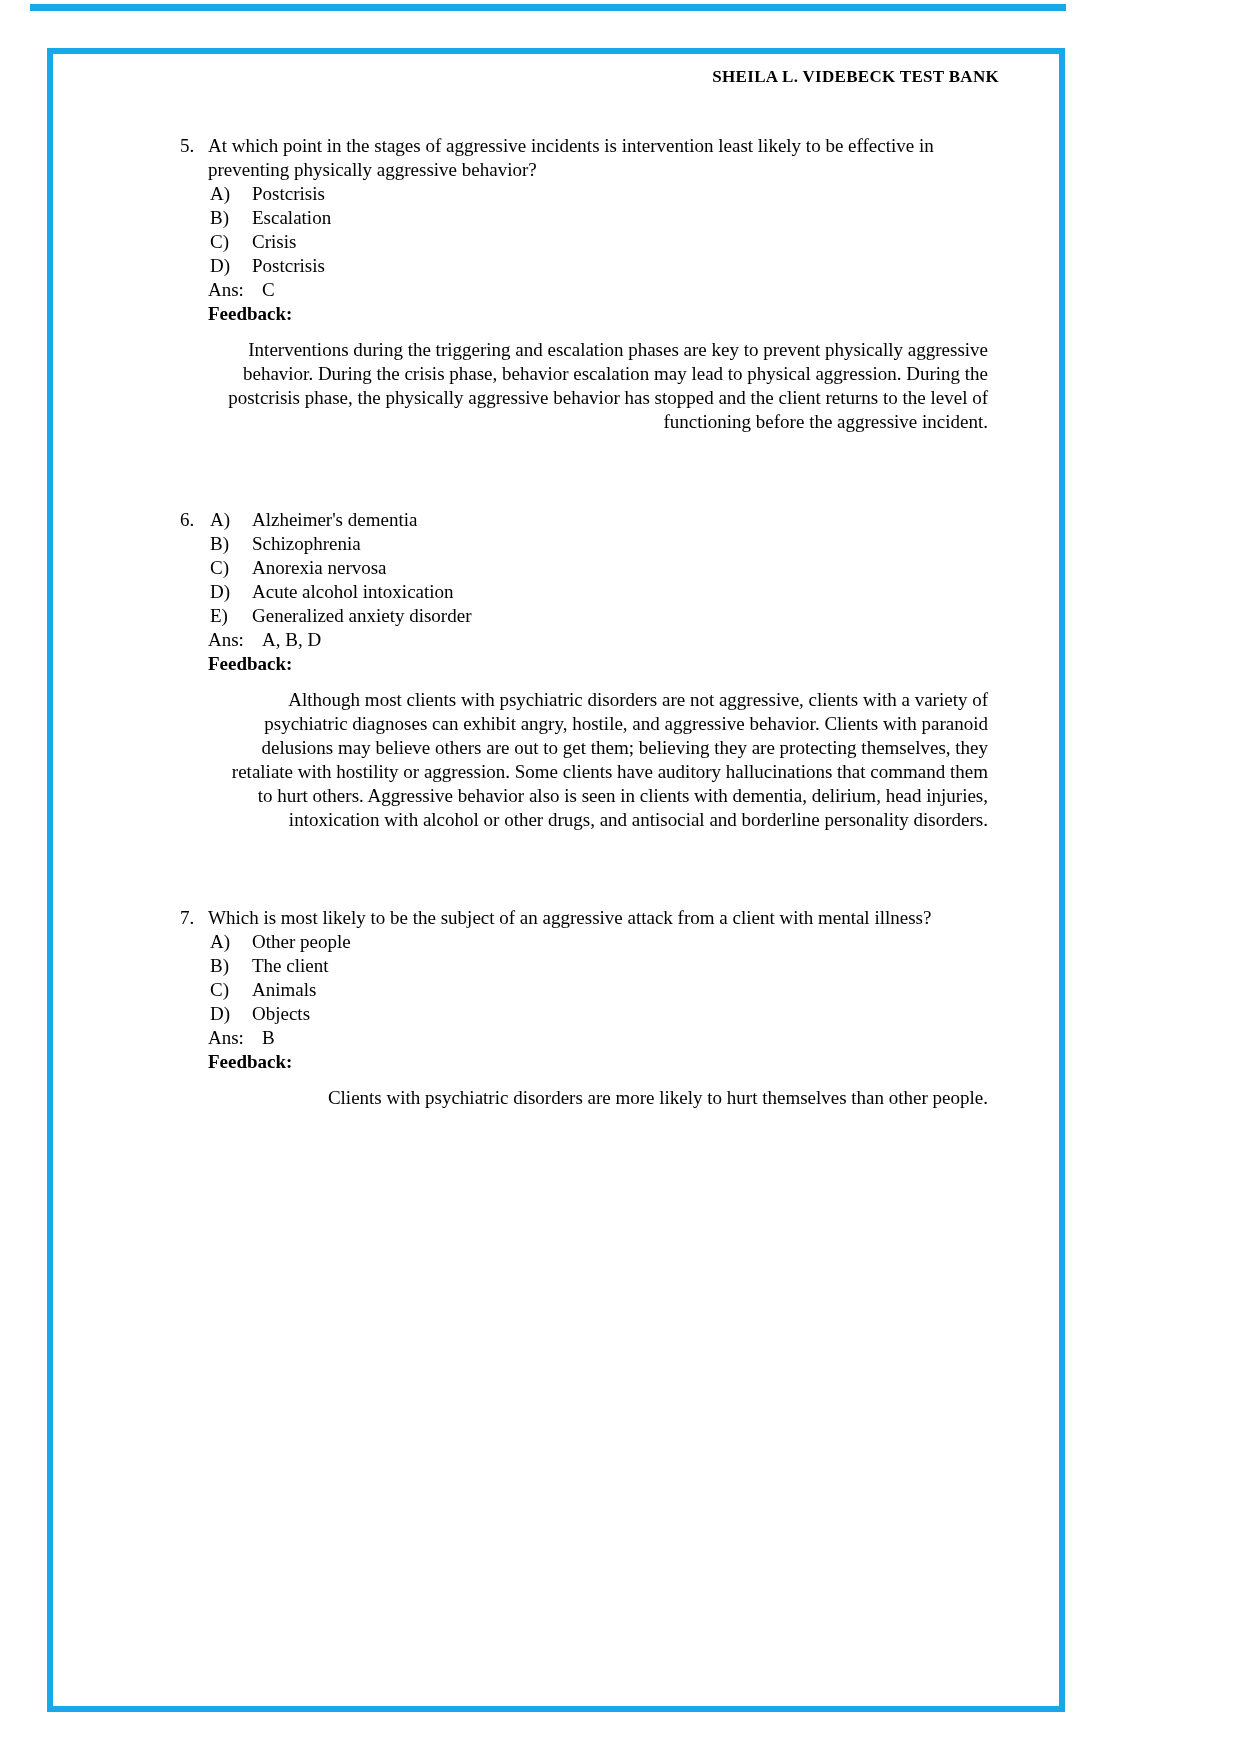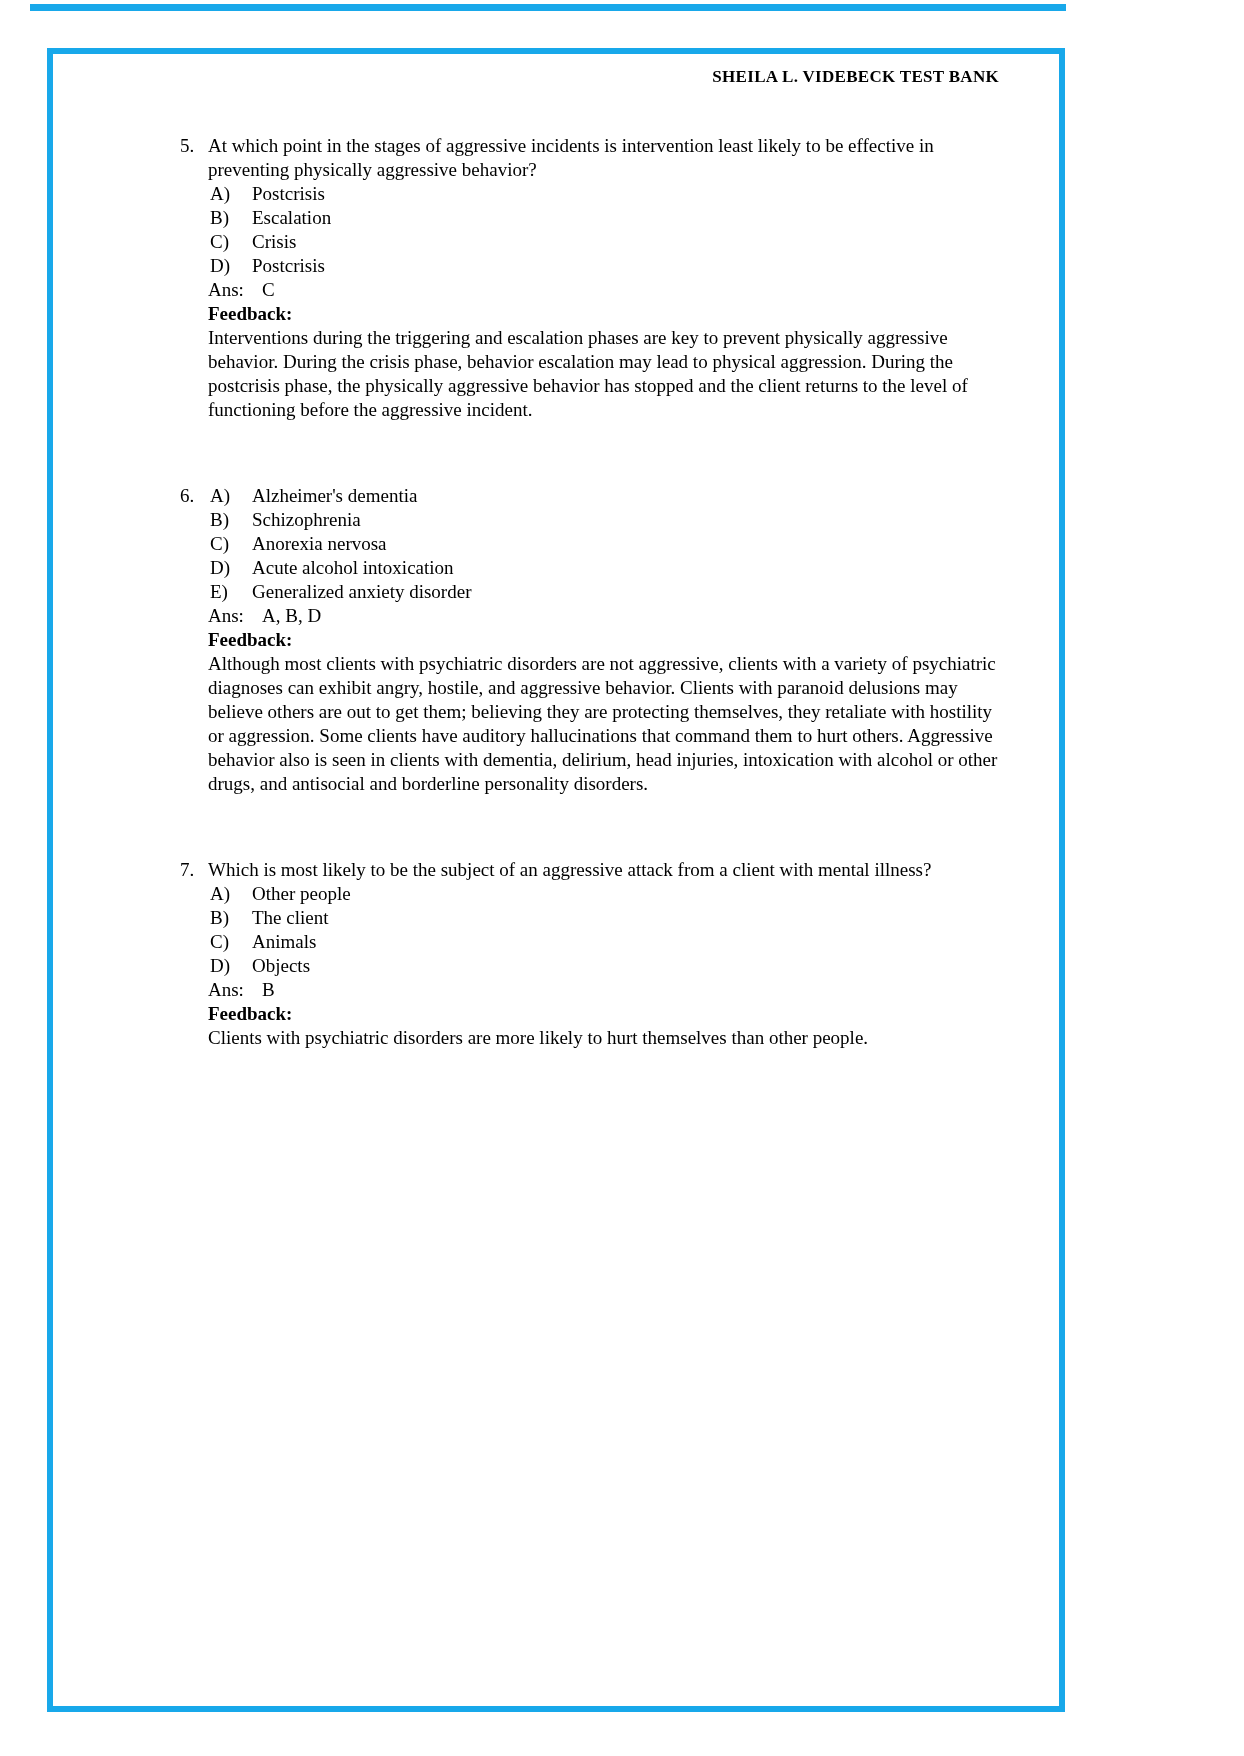--- a/index.html
+++ b/index.html
@@ -77,21 +77,22 @@
     display: flex;
   }
   .ans-label {
     flex: none;
     width: 54px;
   }
   .fb-label {
     font-weight: bold;
   }
   .fb-text {
-    margin: 0;
+    margin: 12px;
+    text-align: right;
   }
   .page-footer {
     position: absolute;
     left: 180px;
     top: 1536px;
     width: 704px;
     text-align: center;
     font-size: 16px;
     line-height: 20px;
   }

